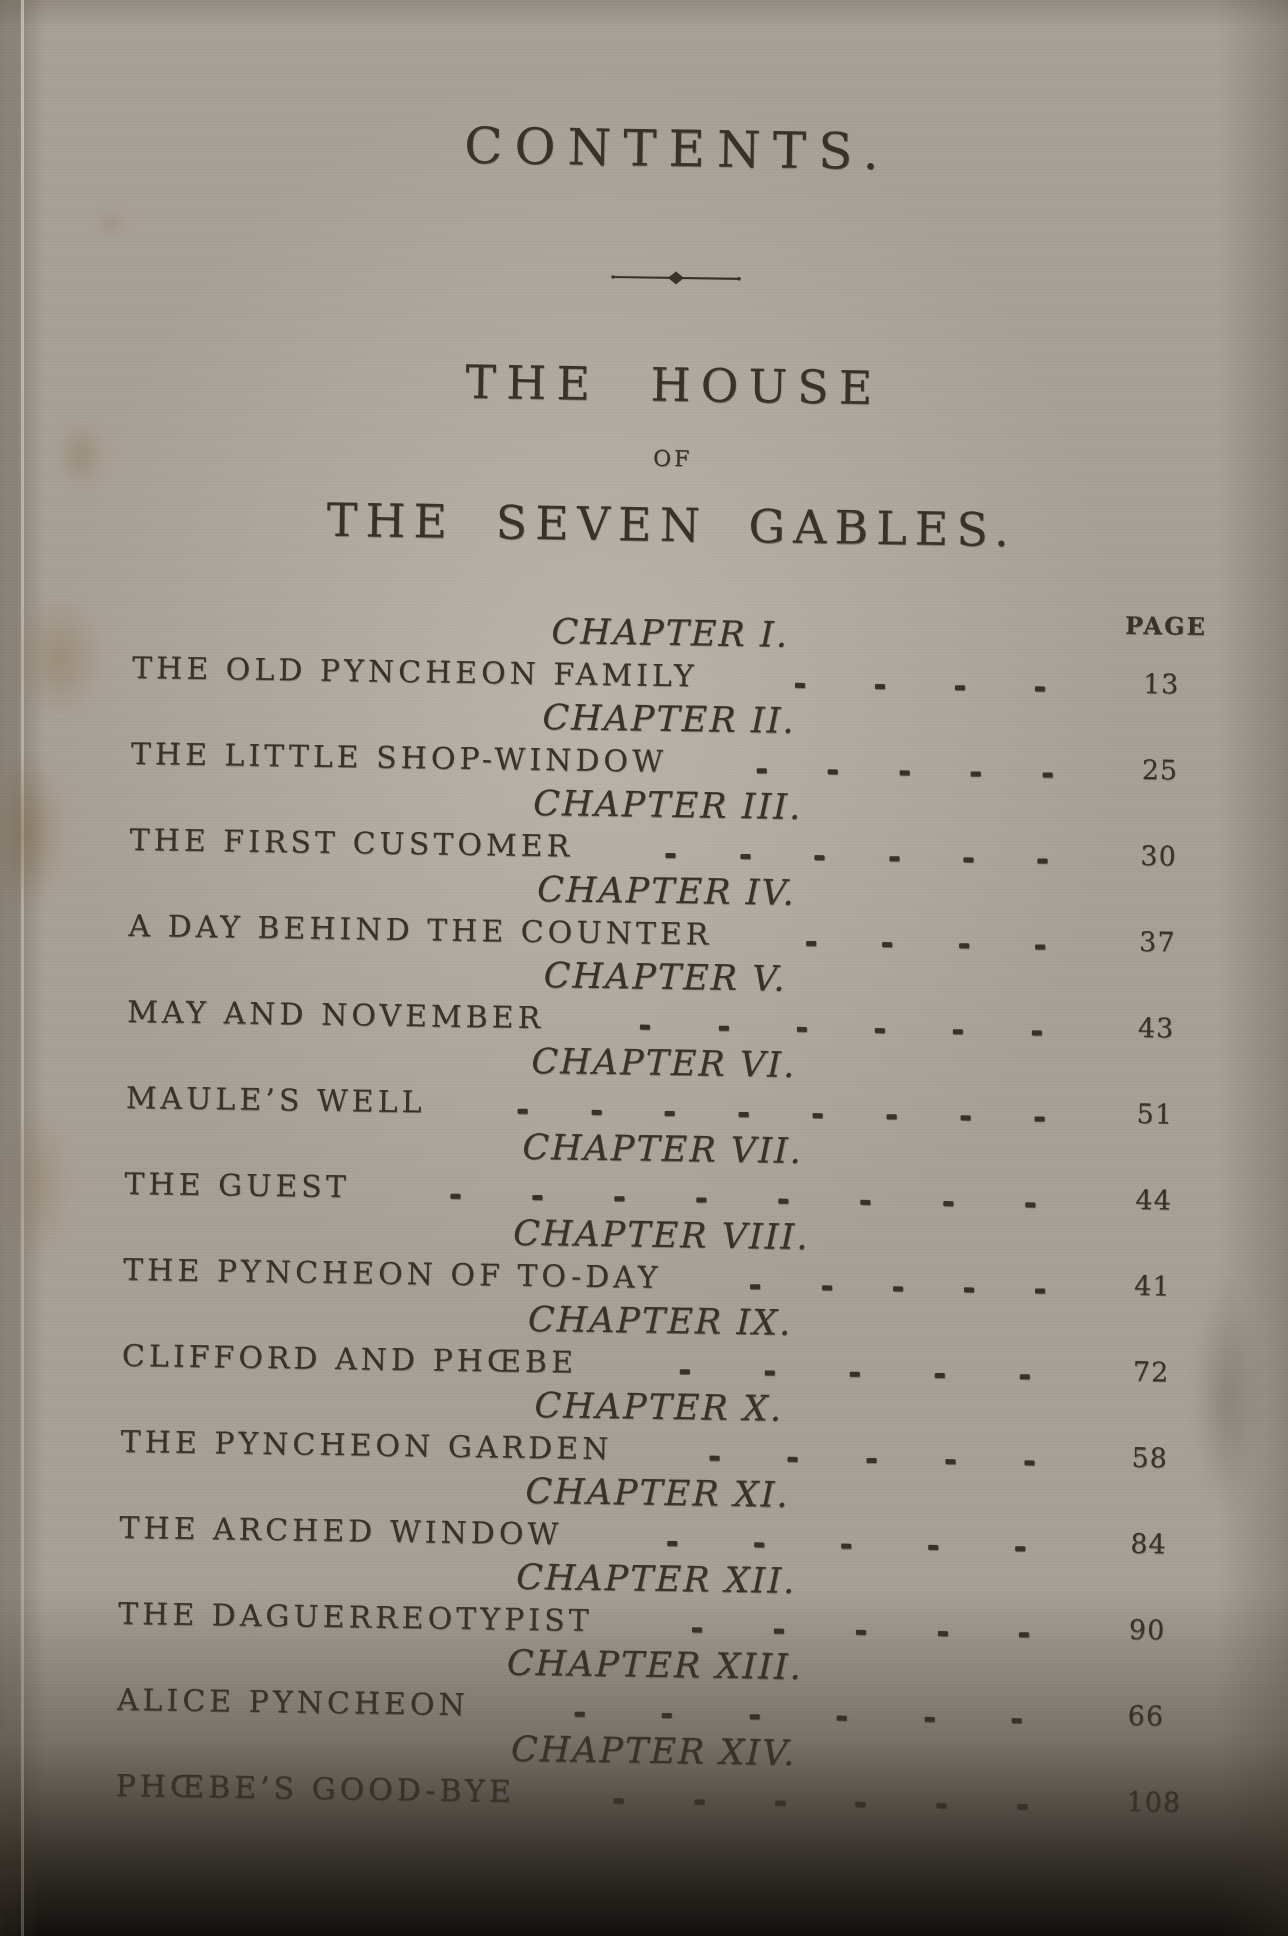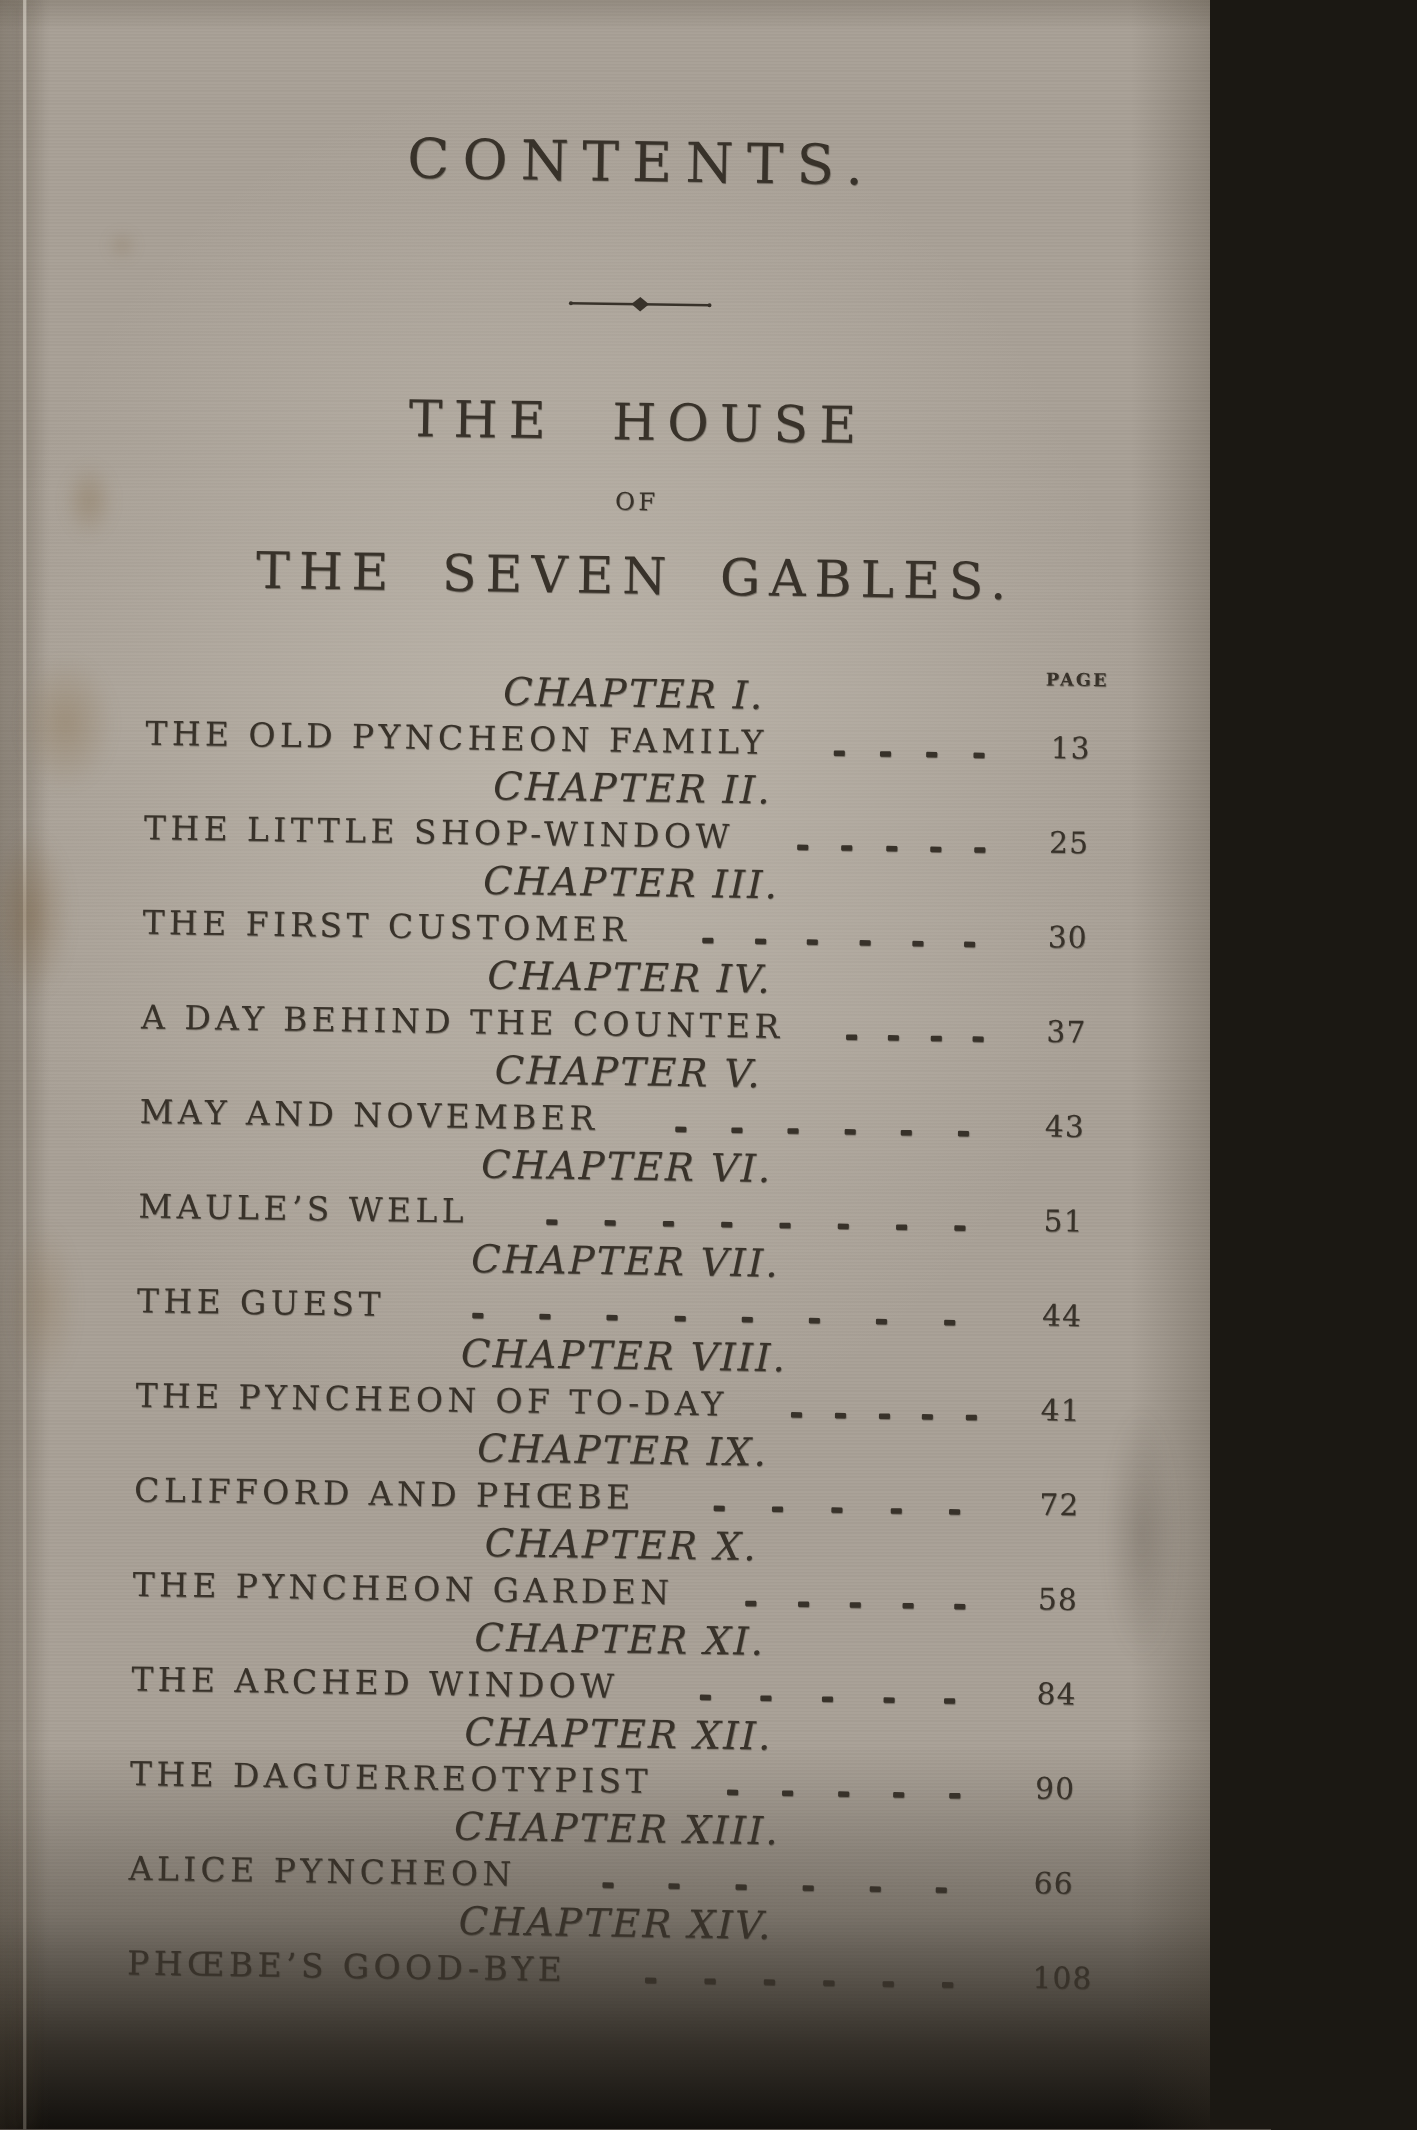--- a/index.html
+++ b/index.html
@@ -6,21 +6,21 @@
     --ink:#38322a;
     --paper:#a8a096;
   }
   html,body{margin:0;padding:0;}
   body{
     width:1288px;height:1936px;overflow:hidden;
     font-family:"DejaVu Serif","Liberation Serif",serif;
     background:#1b1813;
   }
   .page{
-    position:relative;width:1100px;height:1936px;overflow:hidden;
+    position:relative;width:1288px;height:1936px;overflow:hidden;
     background-color:var(--paper);
     background-image:
       linear-gradient(to bottom, rgba(73,64,50,0.22), rgba(73,64,50,0) 28px),
       linear-gradient(to right, rgba(62,53,40,0.30), rgba(62,53,40,0) 46px),
       linear-gradient(to left, rgba(60,52,40,0.26), rgba(60,52,40,0) 72px),
       linear-gradient(to bottom, rgba(25,22,17,0) 82%, rgba(47,42,34,0.40) 90%, rgba(33,29,23,0.85) 96%, rgba(13,11,8,0.97) 100%),
       radial-gradient(ellipse 760px 900px at 46% 36%, rgba(205,199,188,0.50), rgba(205,199,188,0) 70%),
       repeating-linear-gradient(0deg, rgba(255,255,255,0.025) 0 1px, rgba(0,0,0,0.02) 2px 3px);
   }
   .crease{
@@ -48,21 +48,21 @@
   }
   .contents-title{top:112px;font-size:50px;letter-spacing:12px;}
   .divider-wrap{top:262px;}
   .divider-wrap svg{display:inline-block;vertical-align:top;}
   .book-title-1{top:350px;font-size:46px;letter-spacing:10px;word-spacing:26px;}
   .book-title-of{top:438px;font-size:22px;letter-spacing:3px;}
   .book-title-2{top:490px;font-size:46px;letter-spacing:8px;word-spacing:18px;}
 
   .toc{position:absolute;top:592px;left:140px;right:73px;}
   .page-col-label{
-    position:absolute;top:4px;right:12px;font-size:16px;letter-spacing:2px;font-weight:bold;
+    position:absolute;top:4px;right:1px;font-size:24px;letter-spacing:2px;font-weight:bold;
     text-shadow:0.5px 0.8px 0.7px rgba(35,30,23,0.45);
   }
   #toc-list{padding-top:12px;}
   .chap-heading{
     text-align:center;font-style:italic;font-size:35px;line-height:42px;letter-spacing:2px;
     text-shadow:0.5px 0.8px 0.7px rgba(35,30,23,0.45);white-space:nowrap;
   }
   .entry{
     display:flex;align-items:baseline;height:44px;line-height:44px;
     text-shadow:0.5px 0.8px 0.7px rgba(35,30,23,0.45);

